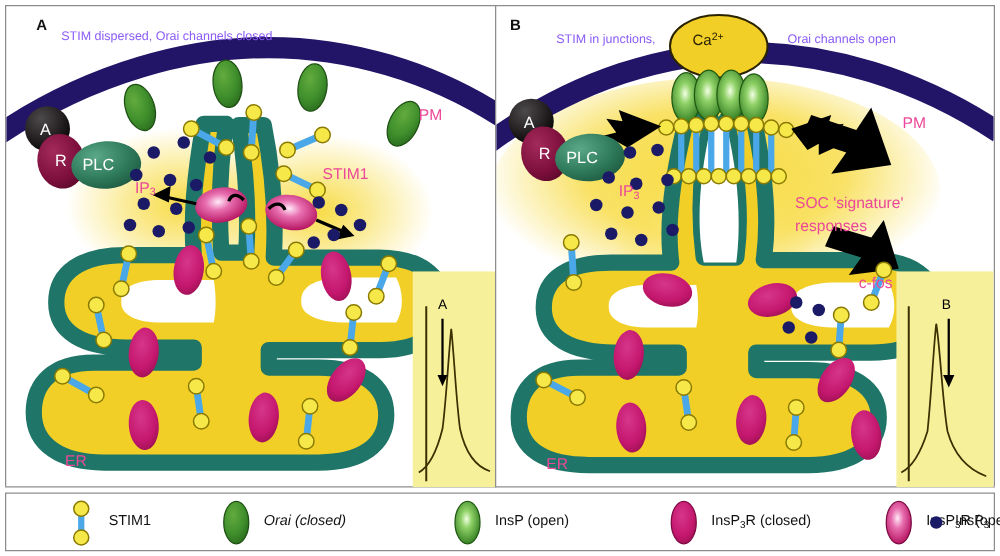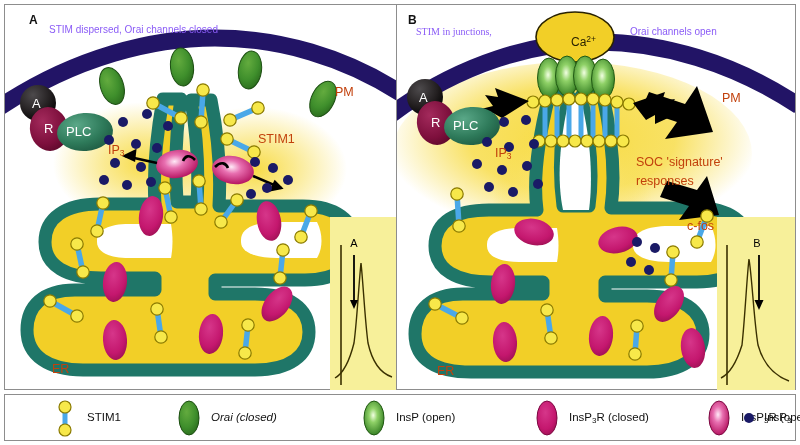--- a/index.html
+++ b/index.html
@@ -19,21 +19,21 @@
   #panel-a{left:5px;width:391px;}
   #panel-b{left:397px;width:398px;}
 
   .panel-letter{
     position:absolute;font-size:12px;font-weight:bold;color:#111;
     letter-spacing:0;
   }
   .panel-title{
     position:absolute;font-size:10px;color:#8b5cf6;white-space:nowrap;
   }
-  .tag{position:absolute;font-size:12.5px;color:#c2410c;white-space:nowrap;}
+  .tag{position:absolute;font-size:12.5px;color:#ec4899;white-space:nowrap;}
   .tag-sub{font-size:8.5px;vertical-align:-2px;}
   .tag-sup{font-size:8.5px;vertical-align:4px;}
 
   svg{display:block;}
   .svg-layer{position:absolute;left:0;top:0;}
 
   
   #legend{
     position:absolute;left:4px;top:394px;width:792px;height:47px;
     border:1px solid #8d8d8d;box-sizing:border-box;background:#fff;
@@ -464,31 +464,31 @@
           <circle cx="116" cy="188" r="5"></circle>
         <circle cx="141" cy="180" r="5"></circle>
           <circle cx="240" cy="238" r="5"></circle>
         <circle cx="258" cy="244" r="5"></circle>
           <circle cx="234" cy="258" r="5"></circle>
         <circle cx="252" cy="266" r="5"></circle>
       </g>
     </svg>
 
     <span class="panel-letter" style="left:11px;top:9px;">B</span>
-    <span class="panel-title" style="left:19px;top:22px;font-family:Liberation Serif, serif;">STIM in junctions,</span>
+    <span class="panel-title" style="left:48px;top:22px;">STIM in junctions,</span>
     <span class="panel-title" style="left:233px;top:22px;">Orai channels open</span>
     <span class="tag" style="left:325px;top:87px;">PM</span>
     <span class="tag" style="left:40px;top:360px;">ER</span>
     <span class="tag" style="left:98px;top:142px;">
       <span>IP</span><span class="tag-sub">3</span>
     </span>
     <span class="tag" style="left:239px;top:151px;">SOC 'signature'</span>
     <span class="tag" style="left:239px;top:170px;">responses</span>
     <span class="tag" style="left:290px;top:205px;margin-top:10px;">c-fos</span>
-    <span class="tag" style="left:157px;top:30px;color:#2a2300;font-size:12px;margin-left:17px;">
+    <span class="tag" style="left:157px;top:20px;color:#2a2300;font-size:12px;">
       <span>Ca</span><span class="tag-sup">2+</span>
     </span>
     <span class="tag" style="left:22px;top:86px;color:#ffffff;font-size:13px;">A</span>
     <span class="tag" style="left:34px;top:111px;color:#ffffff;font-size:13px;">R</span>
     <span class="tag" style="left:56px;top:114px;color:#ffffff;font-size:13px;">PLC</span>
 
     <svg class="svg-layer" style="left:320px;top:213px;" width="78" height="173" viewBox="0 0 78 173">
       <rect x="0" y="0" width="78" height="173" fill="#f7f09a"></rect>
       <line x1="10" y1="28" x2="10" y2="168" stroke="#3a3000" stroke-width="1.6"></line>
       <path d="M 4 161 C 14 156 20 144 25 128 C 28 100 30 58 32 42

